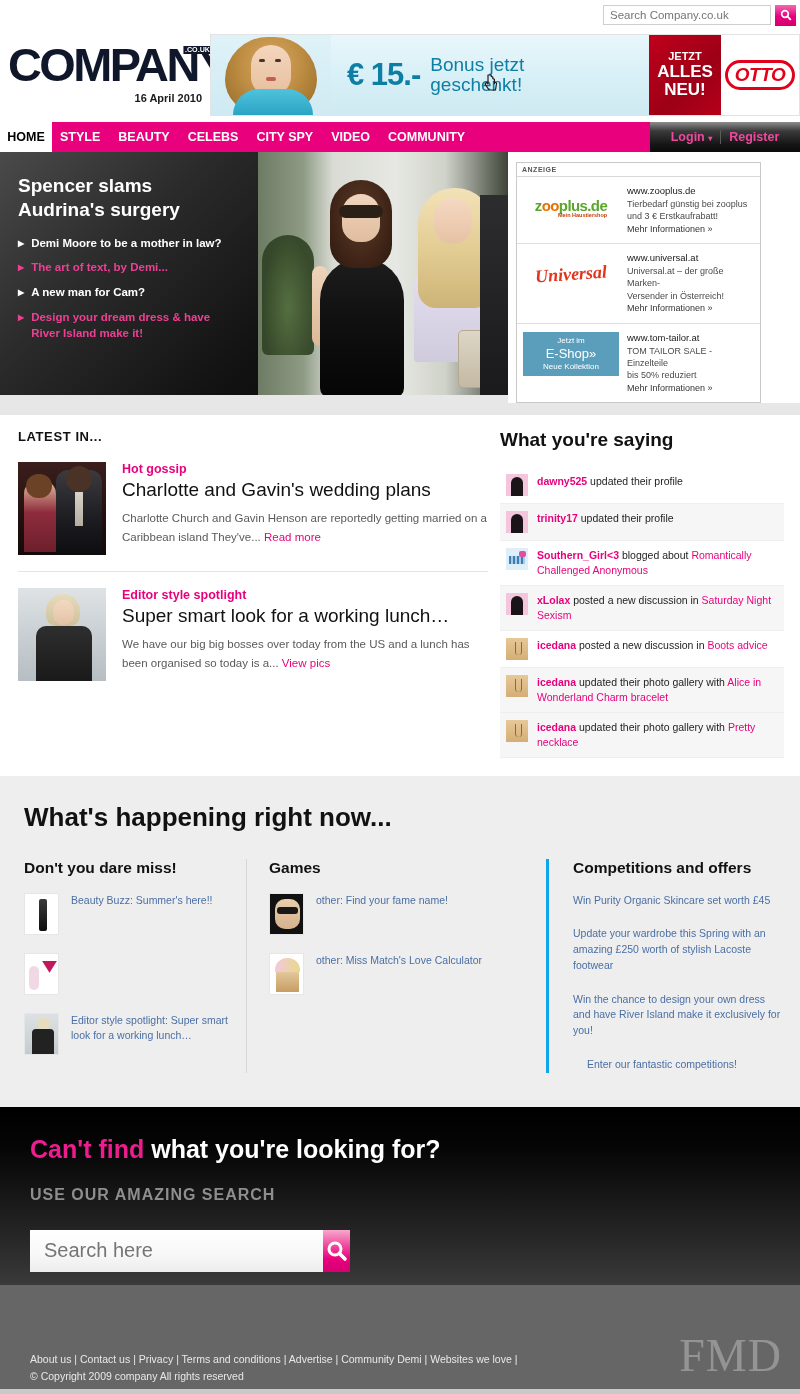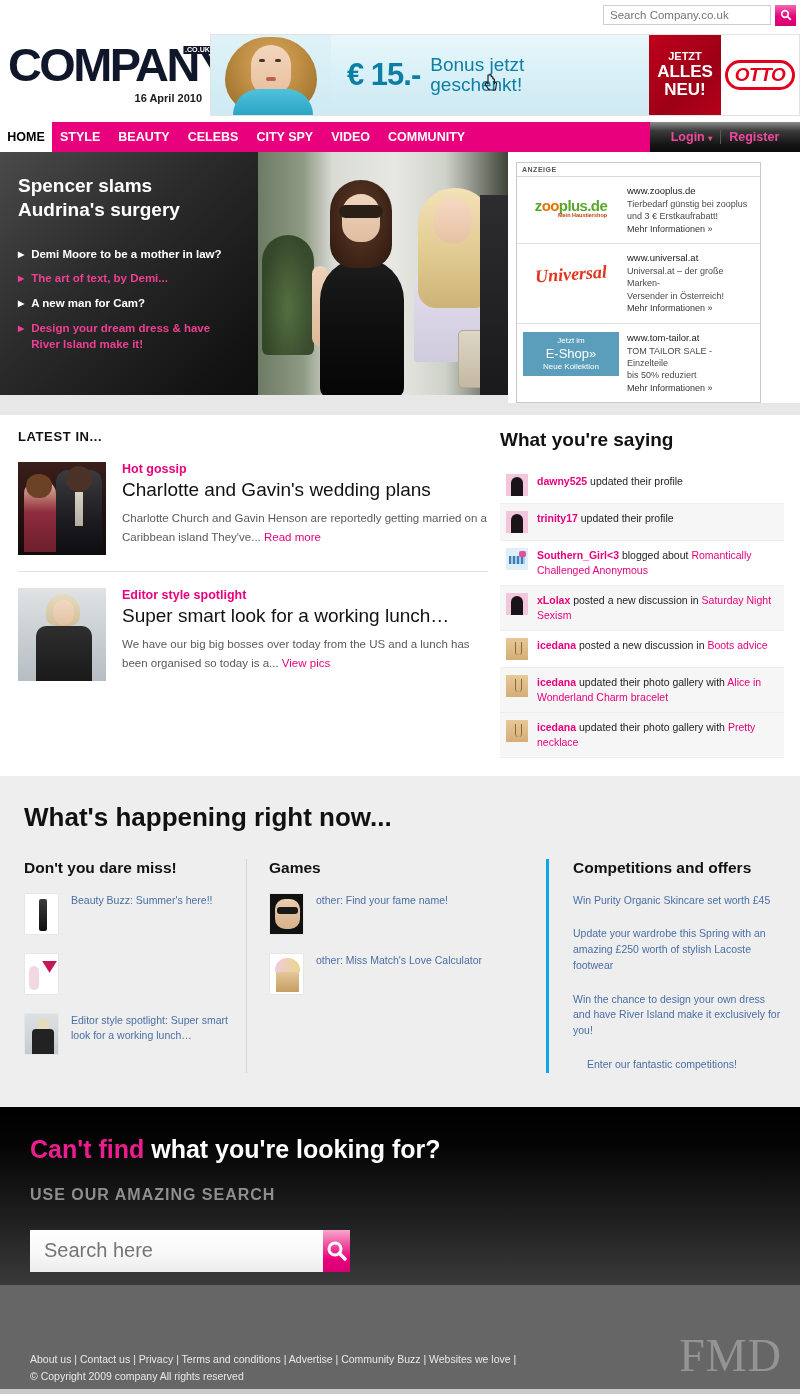--- a/index.html
+++ b/index.html
@@ -242,21 +242,21 @@
   }
   .hero-left {
     width: 258px;
     padding: 22px 16px 0 18px;
   }
   .hero-title {
     color: #fff;
     font-size: 19px;
     font-weight: bold;
     line-height: 1.28;
-    margin-bottom: 24px;
+    margin-bottom: 13px;
   }
   .hero-list { list-style: none; }
   .hero-li {
     display: flex;
     align-items: flex-start;
     font-size: 11.5px;
     font-weight: bold;
     line-height: 1.38;
     margin-bottom: 9px;
     cursor: pointer;
@@ -852,21 +852,21 @@
 
 </div>
 
 <div class="footer-links">
   <div class="fl-row">
     <a>About us</a> |
     <a>Contact us</a> |
     <a>Privacy</a> |
     <a>Terms and conditions</a> |
     <a>Advertise</a> |
-    <a>Community Buzz</a> |
+    <a>Community Demi</a> |
     <a>Websites we love</a> |
   </div>
   <div class="fl-row">© Copyright 2009 company All rights reserved</div>
   <div class="fmd-wm">FMD</div>
 </div>
 
 <div class="footer-bottom">
   
   
   

